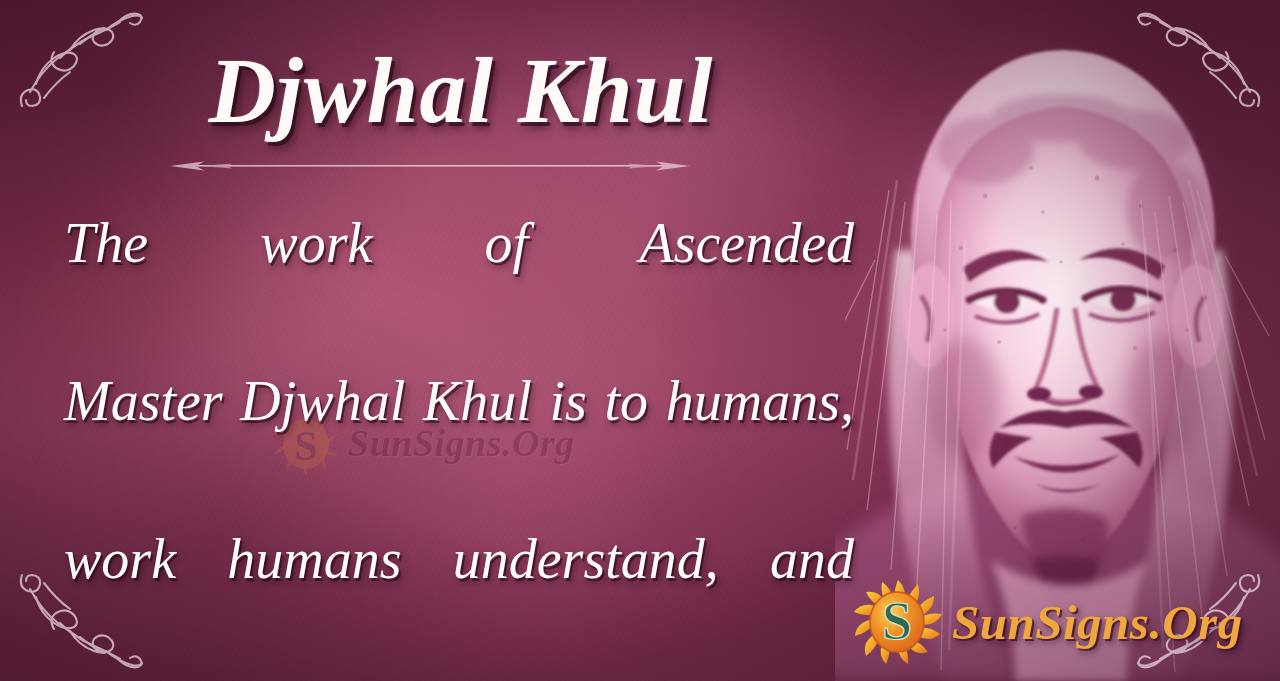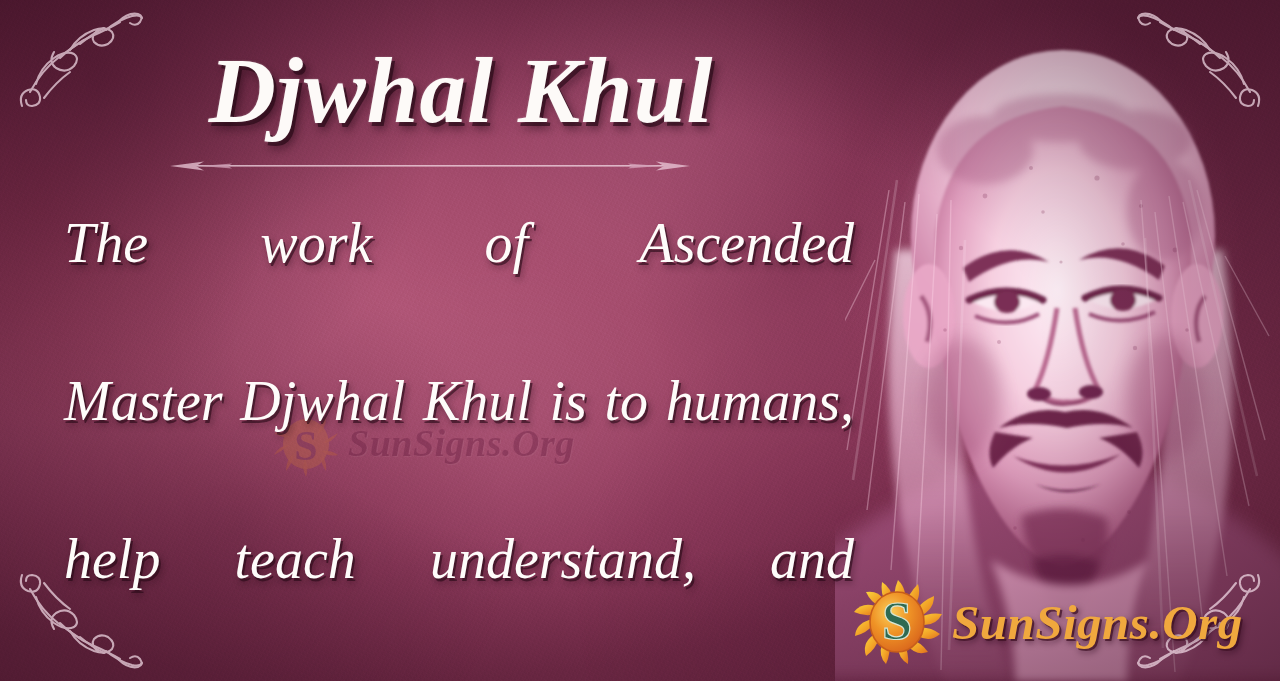--- a/index.html
+++ b/index.html
@@ -434,21 +434,21 @@
       </g>
       <ellipse cx="38" cy="37" rx="23" ry="25" fill="#d98030" opacity=".8"></ellipse>
       <text x="38" y="53" font-family="'Liberation Serif',serif" font-size="42" font-weight="700" text-anchor="middle" fill="#6a2b52" opacity=".85">S</text>
     </svg>
     <span class="wm-text">SunSigns.Org</span>
   </div>
 
   <div class="quote">
     <p class="jline">The   work   of   Ascended</p>
     <p class="jline">Master Djwhal Khul is to humans,</p>
-    <p class="jline">help  teach  understand,  and</p>
+    <p class="jline">work  humans  understand,  and</p>
     <p class="jline">spread   the   knowledge   of</p>
 
   </div>
 
   <div class="logo">
     <svg width="92" height="88" viewBox="0 0 92 88" xmlns="http://www.w3.org/2000/svg">
       <defs>
         <linearGradient id="rayG" x1="0" y1="0" x2="1" y2="1">
           <stop offset="0%" stop-color="#fbd43c"></stop>
           <stop offset="55%" stop-color="#f2a227"></stop>

